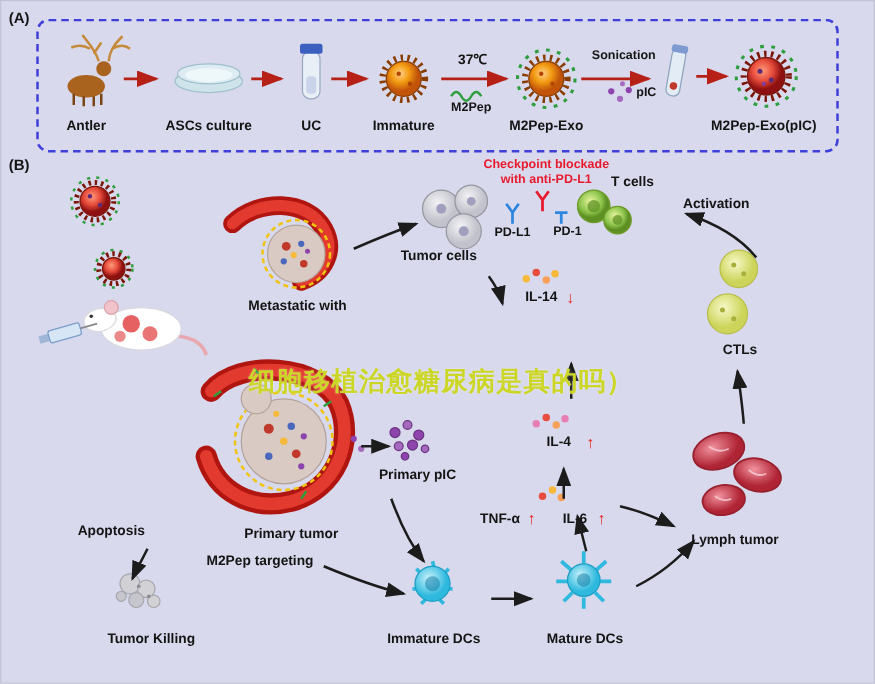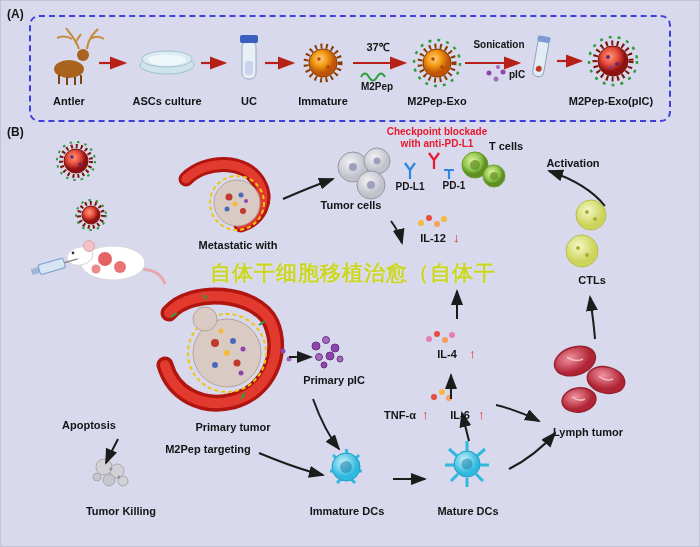--- a/index.html
+++ b/index.html
@@ -314,32 +314,32 @@
   <div class="lbl tag" style="left:6px;top:124px">(B)</div>
   <div class="lbl red" style="left:436px;top:125px">Checkpoint blockade</div>
   <div class="lbl red" style="left:436px;top:137px">with anti-PD-L1</div>
   <div class="lbl" style="left:505px;top:139px">T cells</div>
   <div class="lbl" style="left:572px;top:156px">Activation</div>
   <div class="lbl" style="left:350px;top:198px">Tumor cells</div>
   <div class="lbl tiny" style="left:409px;top:180px">PD-L1</div>
   <div class="lbl tiny" style="left:453px;top:179px">PD-1</div>
   <div class="lbl" style="left:591px;top:273px">CTLs</div>
   <div class="lbl" style="left:237px;top:238px">Metastatic with</div>
-  <div class="lbl" style="left:432px;top:231px">IL-12</div>
+  <div class="lbl" style="left:432px;top:231px">IL-14</div>
   <div class="lbl dir" style="left:452px;top:229px">↓</div>
   <div class="lbl" style="left:446px;top:347px">IL-4</div>
   <div class="lbl dir" style="left:468px;top:345px">↑</div>
   <div class="lbl" style="left:333px;top:373px">Primary pIC</div>
   <div class="lbl" style="left:399px;top:408px">TNF-α</div>
   <div class="lbl dir" style="left:421px;top:406px">↑</div>
   <div class="lbl" style="left:459px;top:408px">IL-6</div>
   <div class="lbl dir" style="left:477px;top:406px">↑</div>
   <div class="lbl" style="left:587px;top:425px">Lymph tumor</div>
   <div class="lbl" style="left:88px;top:418px">Apoptosis</div>
   <div class="lbl" style="left:232px;top:420px">Primary tumor</div>
   <div class="lbl" style="left:207px;top:442px">M2Pep targeting</div>
   <div class="lbl" style="left:120px;top:504px">Tumor Killing</div>
   <div class="lbl" style="left:346px;top:504px">Immature DCs</div>
   <div class="lbl" style="left:467px;top:504px">Mature DCs</div>
 
-  <div class="wm" style="left:352px;top:258px">自体干细胞移植治愈（自体干</div>
+  <div class="wm" style="left:352px;top:290px">细胞移植治愈糖尿病是真的吗）</div>
 
 </div>
 
 </body></html>

